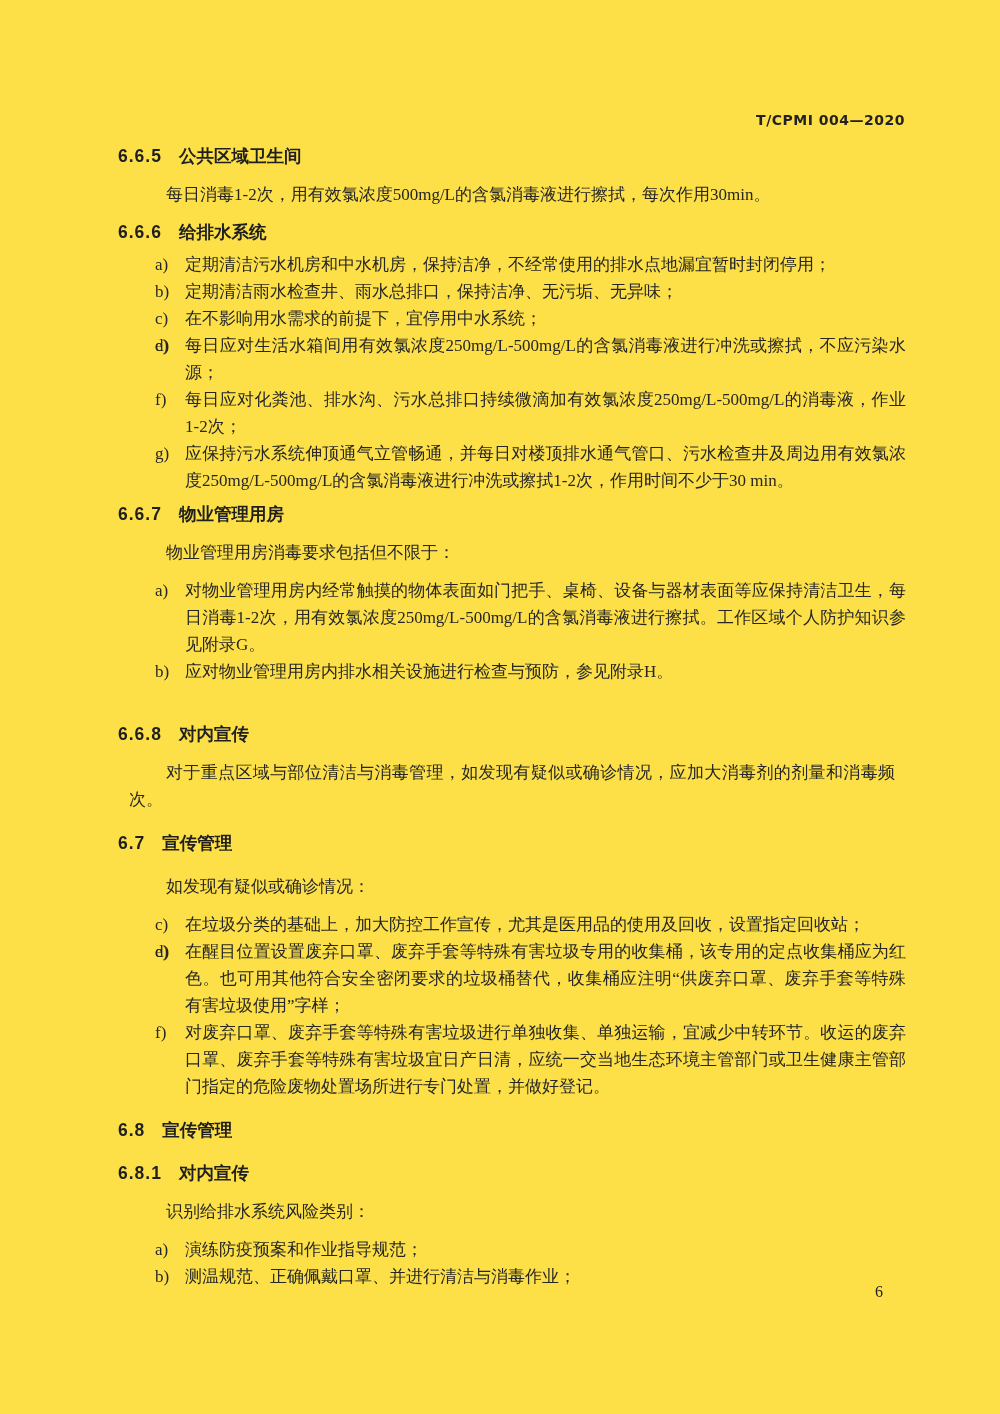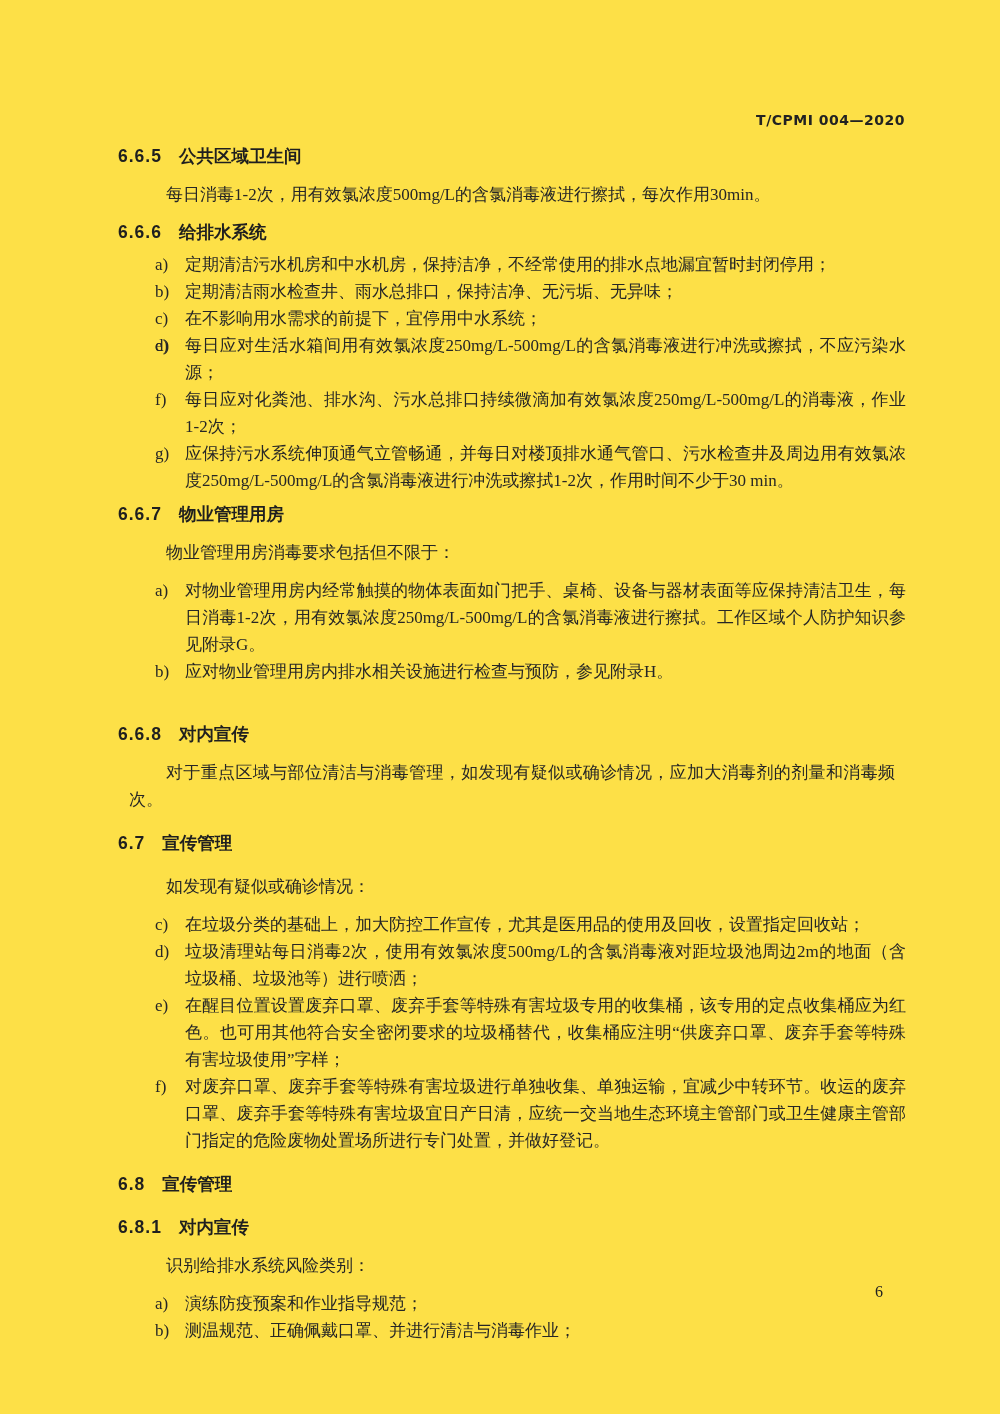--- a/index.html
+++ b/index.html
@@ -104,21 +104,21 @@
 
     <div class="h3 gap-top"><span class="num">6.6.8</span><span>对内宣传</span></div>
 
     <p class="para">对于重点区域与部位清洁与消毒管理，如发现有疑似或确诊情况，应加大消毒剂的剂量和消毒频次。</p>
 
     <div class="h2"><span class="num">6.7</span><span>宣传管理</span></div>
 
     <p class="para">如发现有疑似或确诊情况：</p>
 
     <div class="item"><span class="marker">c)</span><span>在垃圾分类的基础上，加大防控工作宣传，尤其是医用品的使用及回收，设置指定回收站；</span></div>
-    <div class="item"><span class="marker">d)</span><span>垃圾清理站每日消毒2次，使用有效氯浓度500mg/L的含氯消毒液对距垃圾池周边2m的地面（含垃圾桶、垃圾池等）进行喷洒；</span></div>
+    <div class="item"><span class="marker">d)</span></div>
     <div class="item"><span class="marker">e)</span><span>在醒目位置设置废弃口罩、废弃手套等特殊有害垃圾专用的收集桶，该专用的定点收集桶应为红色。也可用其他符合安全密闭要求的垃圾桶替代，收集桶应注明“供废弃口罩、废弃手套等特殊有害垃圾使用”字样；</span></div>
     <div class="item"><span class="marker">f)</span><span>对废弃口罩、废弃手套等特殊有害垃圾进行单独收集、单独运输，宜减少中转环节。收运的废弃口罩、废弃手套等特殊有害垃圾宜日产日清，应统一交当地生态环境主管部门或卫生健康主管部门指定的危险废物处置场所进行专门处置，并做好登记。</span></div>
 
     <div class="h2"><span class="num">6.8</span><span>宣传管理</span></div>
 
     <div class="h3"><span class="num">6.8.1</span><span>对内宣传</span></div>
 
     <p class="para">识别给排水系统风险类别：</p>
 
     <div class="item"><span class="marker">a)</span><span>演练防疫预案和作业指导规范；</span></div>

